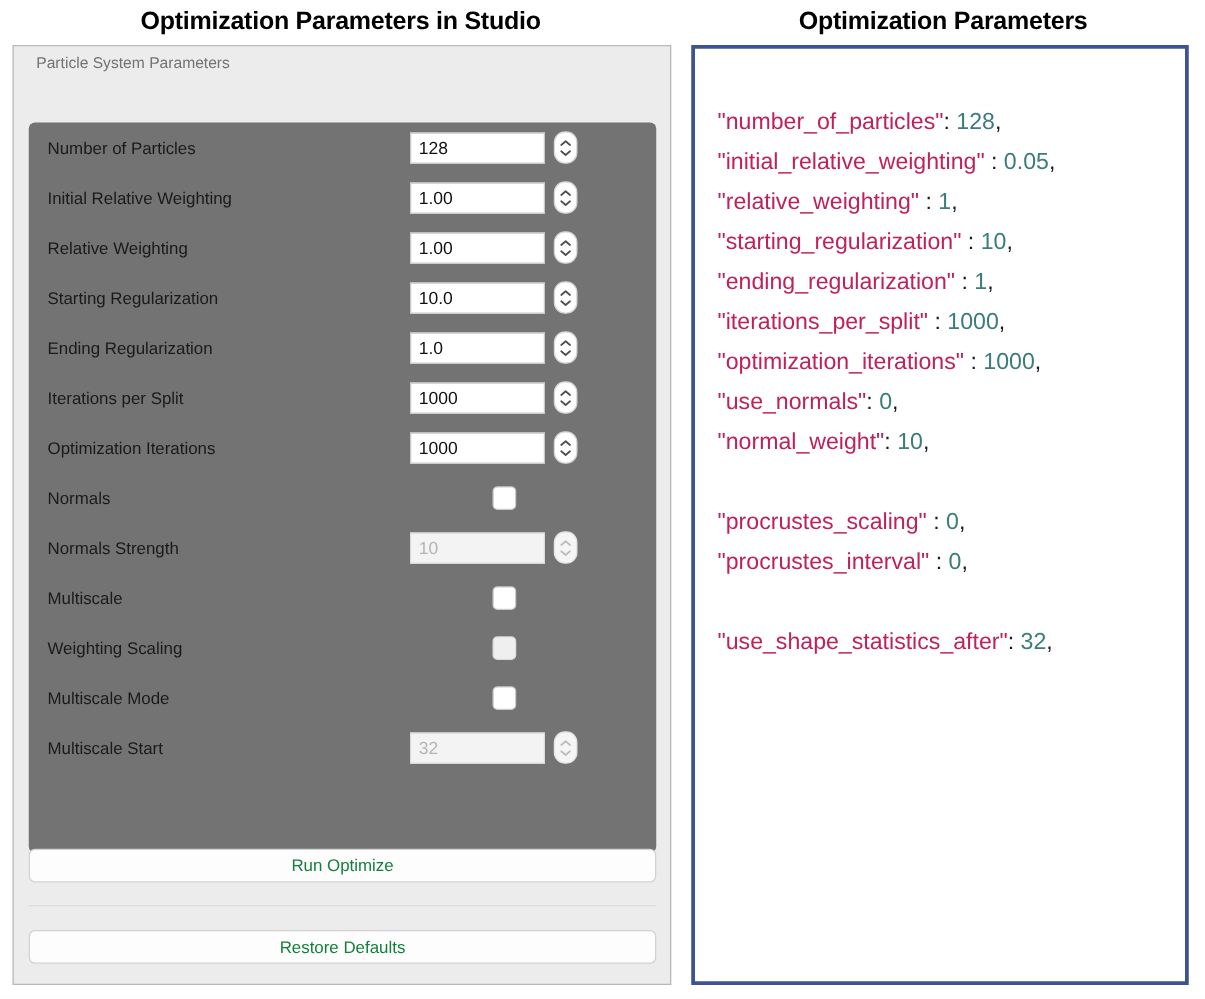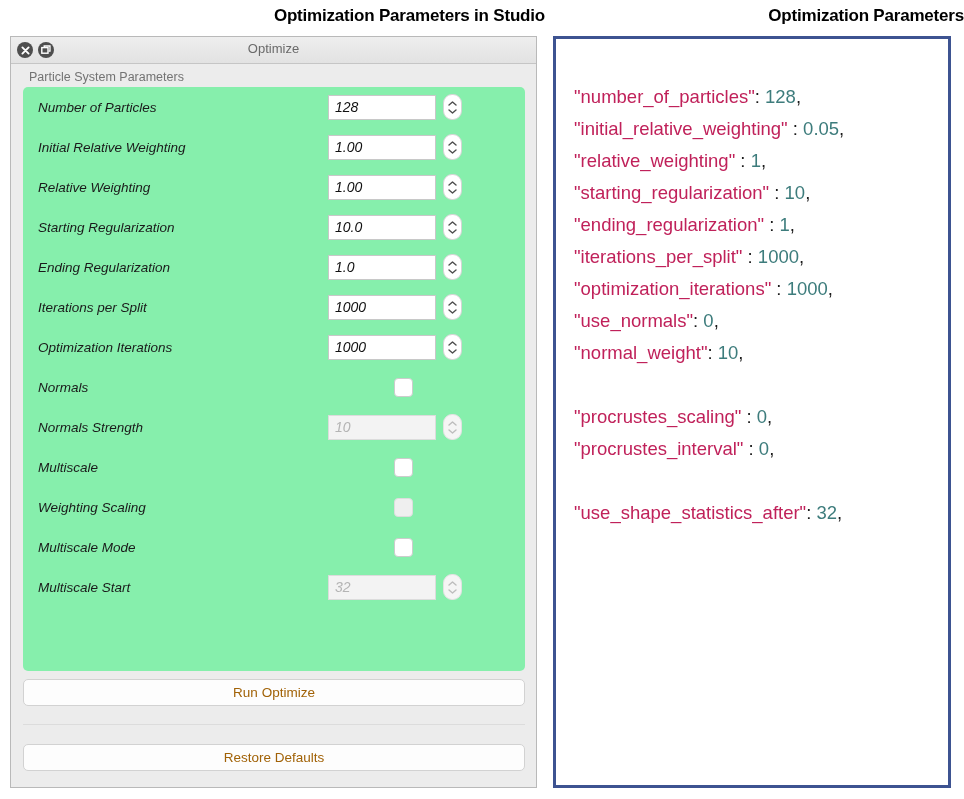--- a/index.html
+++ b/index.html
@@ -16,23 +16,23 @@
   }
 
   
   #left-column {
     position: absolute;
     left: 0; top: 0;
     width: 545px; height: 799px;
   }
   .figure-title {
     font-weight: bold;
-    font-size: 17px;
+    font-size: 20px;
     color: #000000;
-    text-align: right;
+    text-align: center;
     letter-spacing: -0.2px;
   }
   #left-title { padding-top: 6px; }
 
   #optimize-window {
     position: absolute;
     left: 10px; top: 36px;
     width: 527px; height: 752px;
     background: #ececec;
     border: 1px solid #b9b9b9;
@@ -69,27 +69,26 @@
 
   
   #group-header {
     font-size: 12.5px;
     color: #737373;
     padding: 6px 0 5px 18px;
   }
   #params-group {
     position: absolute;
     left: 12px;
-    top: 50px;
+    top: 61px;
     width: 502px;
     height: 584px;
-    background: #86efac;
+    background: #737373;
     border-radius: 5px;
     box-sizing: border-box;
-    font-style: italic;
   }
 
   .param-row {
     position: relative;
     height: 40px;
     display: flex;
     align-items: center;
   }
   .param-label {
     position: absolute;
@@ -155,21 +154,21 @@
     left: 12px;
     width: 502px;
     height: 27px;
     background: #fdfdfd;
     border: 1px solid #d2d2d2;
     border-radius: 5px;
     box-sizing: border-box;
     text-align: center;
     line-height: 25px;
     font-size: 13.5px;
-    color: #a16207;
+    color: #15803d;
   }
   #run-optimize-button { top: 642px; }
   #restore-defaults-button { top: 707px; }
   #button-divider {
     position: absolute;
     left: 12px;
     top: 687px;
     width: 502px;
     height: 1px;
     background: #dcdcdc;
@@ -207,34 +206,20 @@
 </style>
 </head>
 <body>
 
 <div id="left-column">
 
   <div id="left-title" class="figure-title">Optimization Parameters in Studio</div>
 
   <div id="optimize-window">
 
-    <div id="window-titlebar">
-      <div id="btn-close" class="titlebar-btn">
-        <svg width="9" height="9" viewBox="0 0 9 9" aria-hidden="true">
-          <path d="M1.4 1.4 L7.6 7.6 M7.6 1.4 L1.4 7.6" stroke="#ffffff" stroke-width="1.9" stroke-linecap="round"></path>
-        </svg>
-      </div>
-      <div id="btn-float" class="titlebar-btn">
-        <svg width="10" height="10" viewBox="0 0 10 10" aria-hidden="true">
-          <rect x="0.8" y="2.6" width="6.2" height="5.6" fill="none" stroke="#ffffff" stroke-width="1.4"></rect>
-          <path d="M3.2 2.4 L3.2 1 L9 1 L9 6.2 L7.6 6.2" fill="none" stroke="#ffffff" stroke-width="1.3"></path>
-        </svg>
-      </div>
-      <div id="window-title-text">Optimize</div>
-    </div>
 
     <div id="group-header">Particle System Parameters</div>
 
     <div id="params-group">
 
     <div class="param-row">
           <div class="param-label">Number of Particles</div>
           <div class="spinbox">
             <span class="spin-value">128</span>
           </div>

